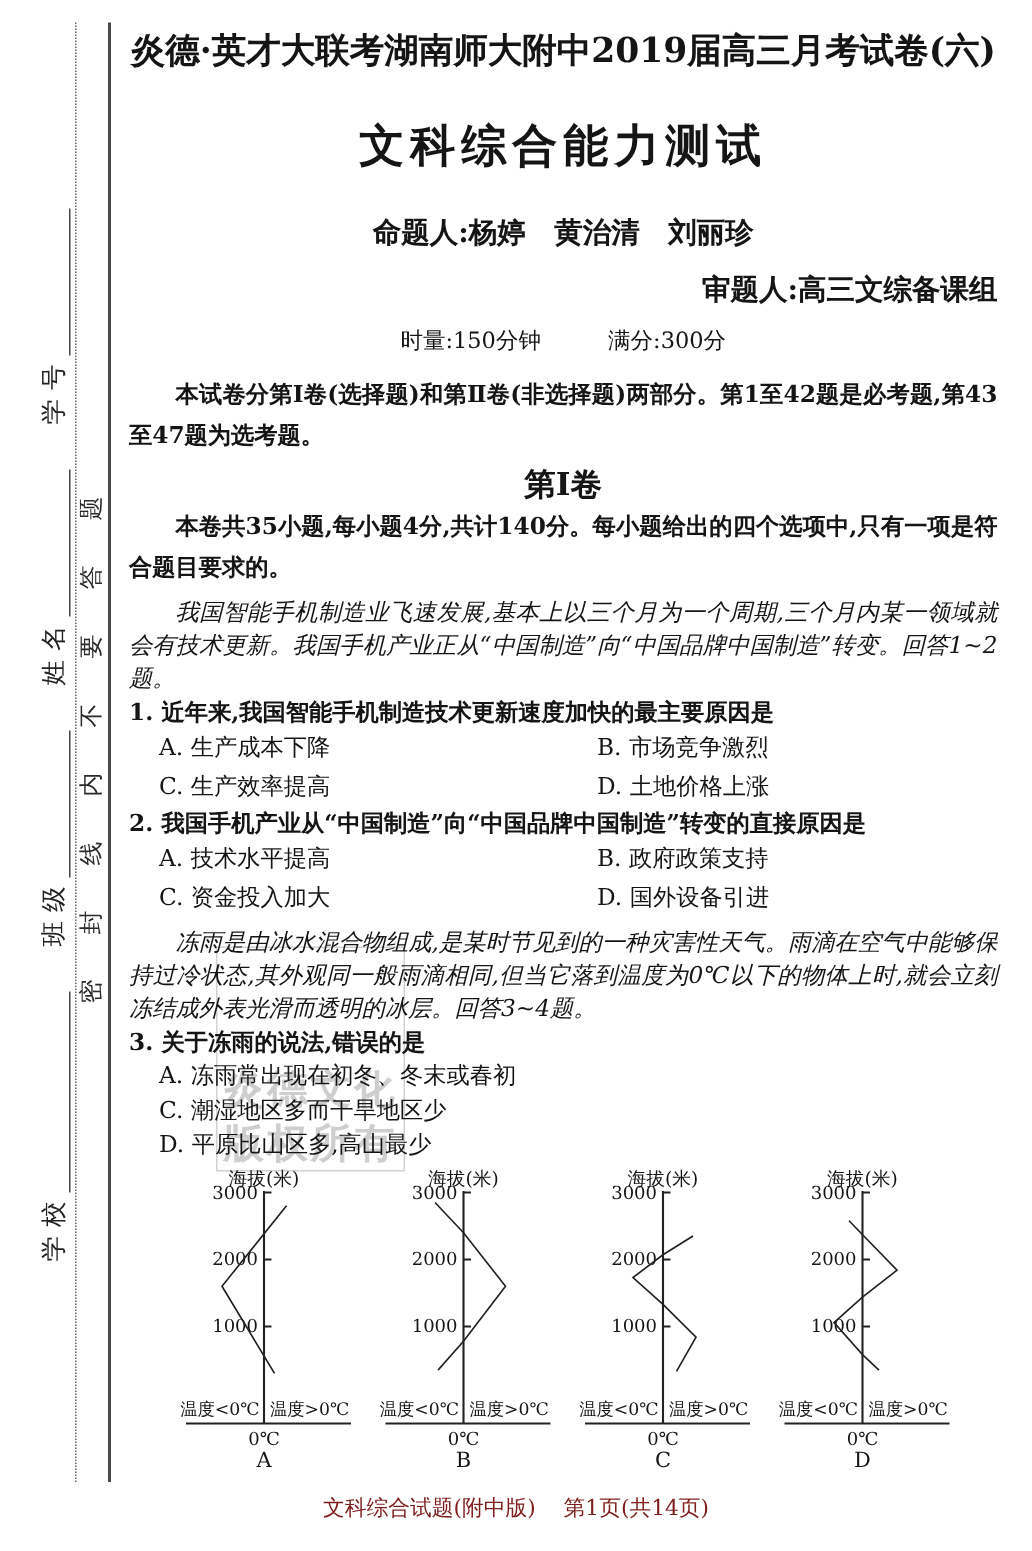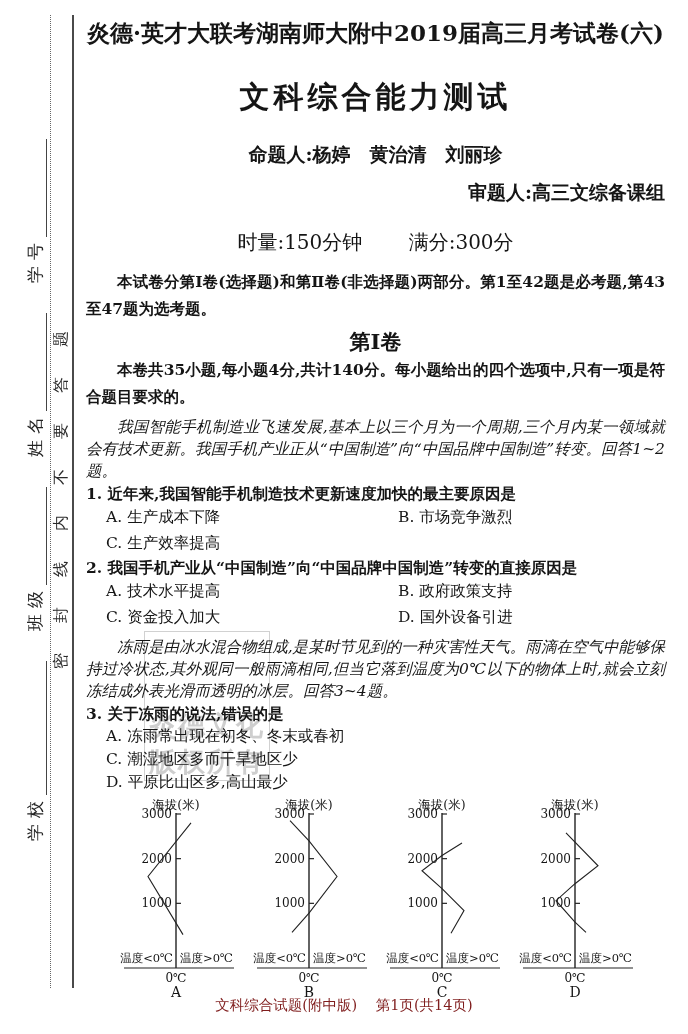--- a/index.html
+++ b/index.html
@@ -22,21 +22,21 @@
   .watermark{position:absolute;left:144px;top:631px;width:124px;height:148px;z-index:0;
         border:1px solid rgba(140,140,140,.40);display:flex;flex-direction:column;
         justify-content:flex-end;align-items:center;
         color:rgba(125,125,125,.38);font-weight:bold;font-size:27px;letter-spacing:2px;}
   
   .main{position:absolute;left:86px;top:18px;width:579px;z-index:1;}
   .h-exam{font-size:23px;font-weight:bold;text-align:center;white-space:nowrap;}
   .h-subject{font-size:30px;font-weight:bold;text-align:center;margin-top:28px;letter-spacing:4px;}
   .h-setters{font-size:19px;font-weight:bold;text-align:center;margin-top:24px;}
   .h-reviewer{font-size:19px;font-weight:bold;text-align:right;margin-top:12px;}
-  .h-meta{font-size:20px;text-align:center;margin-top:23px;}
+  .h-meta{font-size:15px;text-align:center;margin-top:12px;}
   .h-meta span{margin:0 20px;}
   .para{font-size:15.5px;line-height:27px;text-align:justify;text-indent:2em;}
   .bold{font-weight:bold;}
   .intro{margin-top:12px;}
   .sec-title{font-size:21px;font-weight:bold;text-align:center;margin-top:6px;line-height:28px;}
   .material{font-size:15.5px;line-height:22px;text-align:justify;text-indent:2em;
         font-style:italic;margin-top:6px;}
   .stem{font-size:15.5px;line-height:23px;font-weight:bold;}
   .opts2{display:grid;grid-template-columns:292px 1fr;padding-left:20px;
         font-size:15.5px;line-height:25.5px;}
@@ -101,20 +101,21 @@
 
     <div class="q">
       <div class="stem">
         <span>1.</span>
         <span>近年来,我国智能手机制造技术更新速度加快的最主要原因是</span>
       </div>
       <div class="opts2">
         <div><span class="okey">A.</span><span>生产成本下降</span></div>
         <div><span class="okey">B.</span><span>市场竞争激烈</span></div>
         <div><span class="okey">C.</span><span>生产效率提高</span></div>
+        <div><span class="okey">D.</span><span>土地价格上涨</span></div>
       </div>
     </div>
 
     <div class="q">
       <div class="stem">
         <span>2.</span>
         <span>我国手机产业从“中国制造”向“中国品牌中国制造”转变的直接原因是</span>
       </div>
       <div class="opts2">
         <div><span class="okey">A.</span><span>技术水平提高</span></div>

